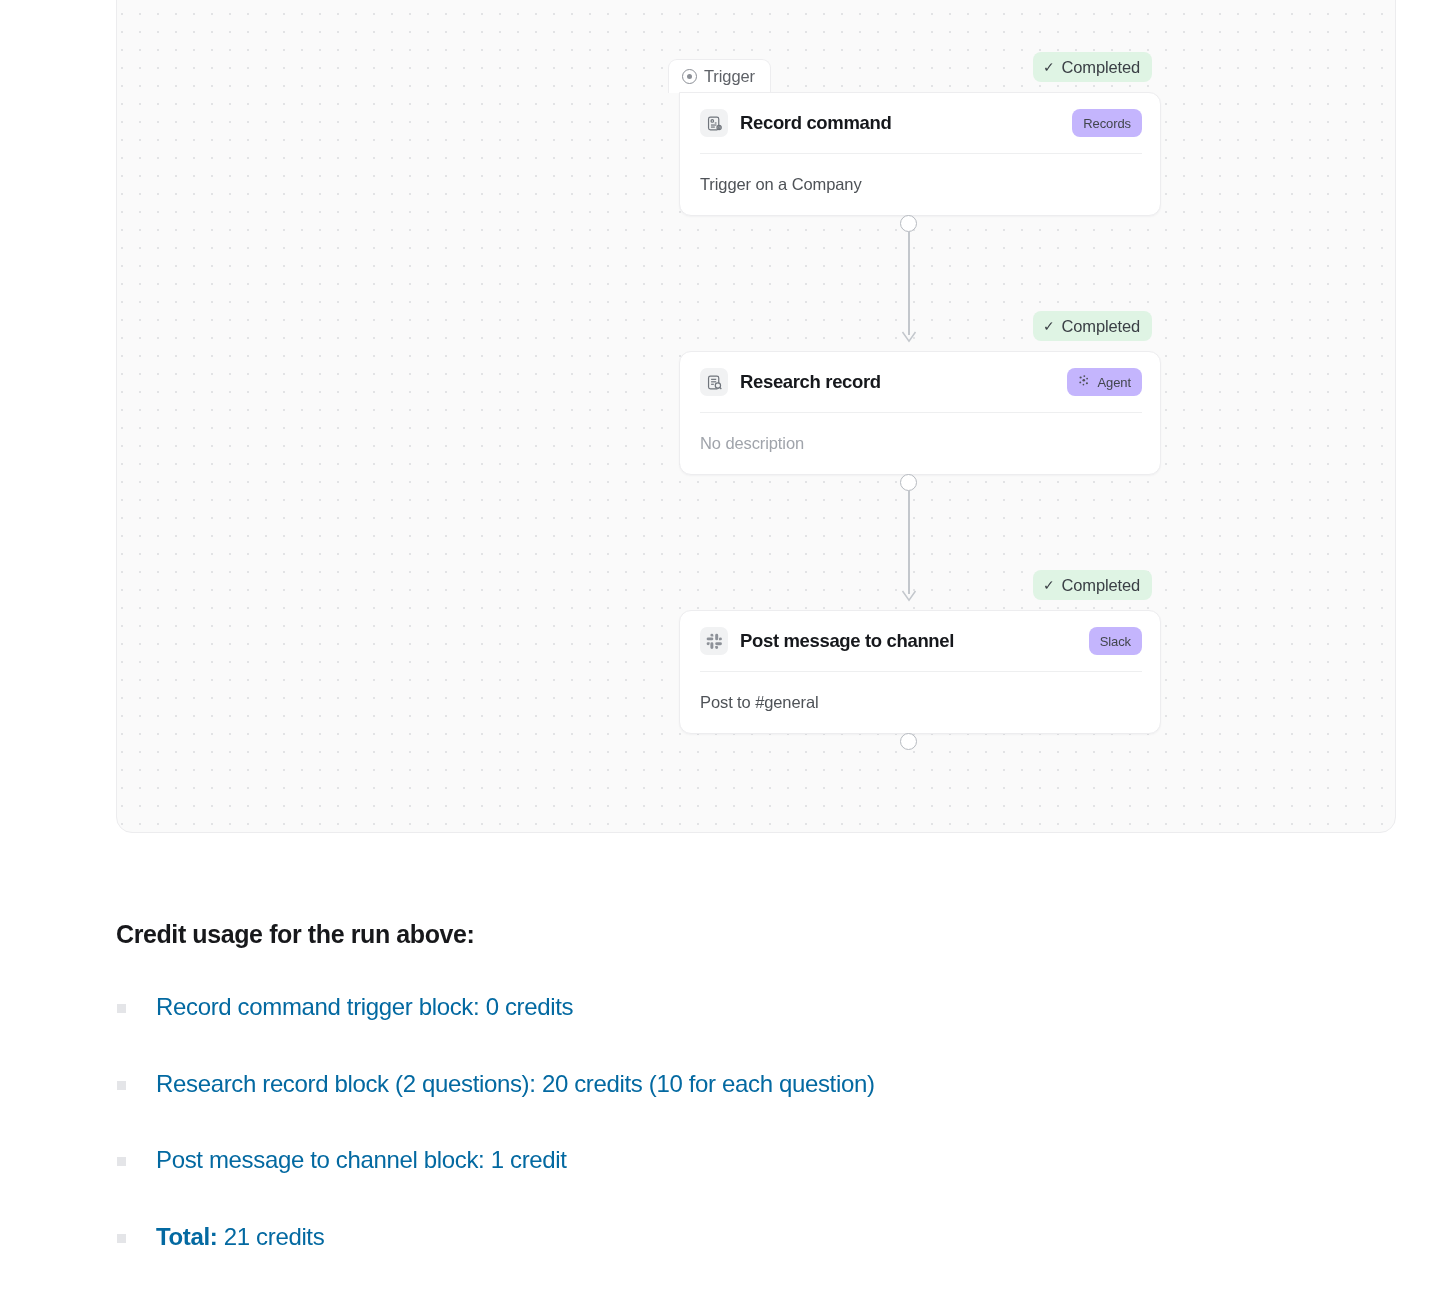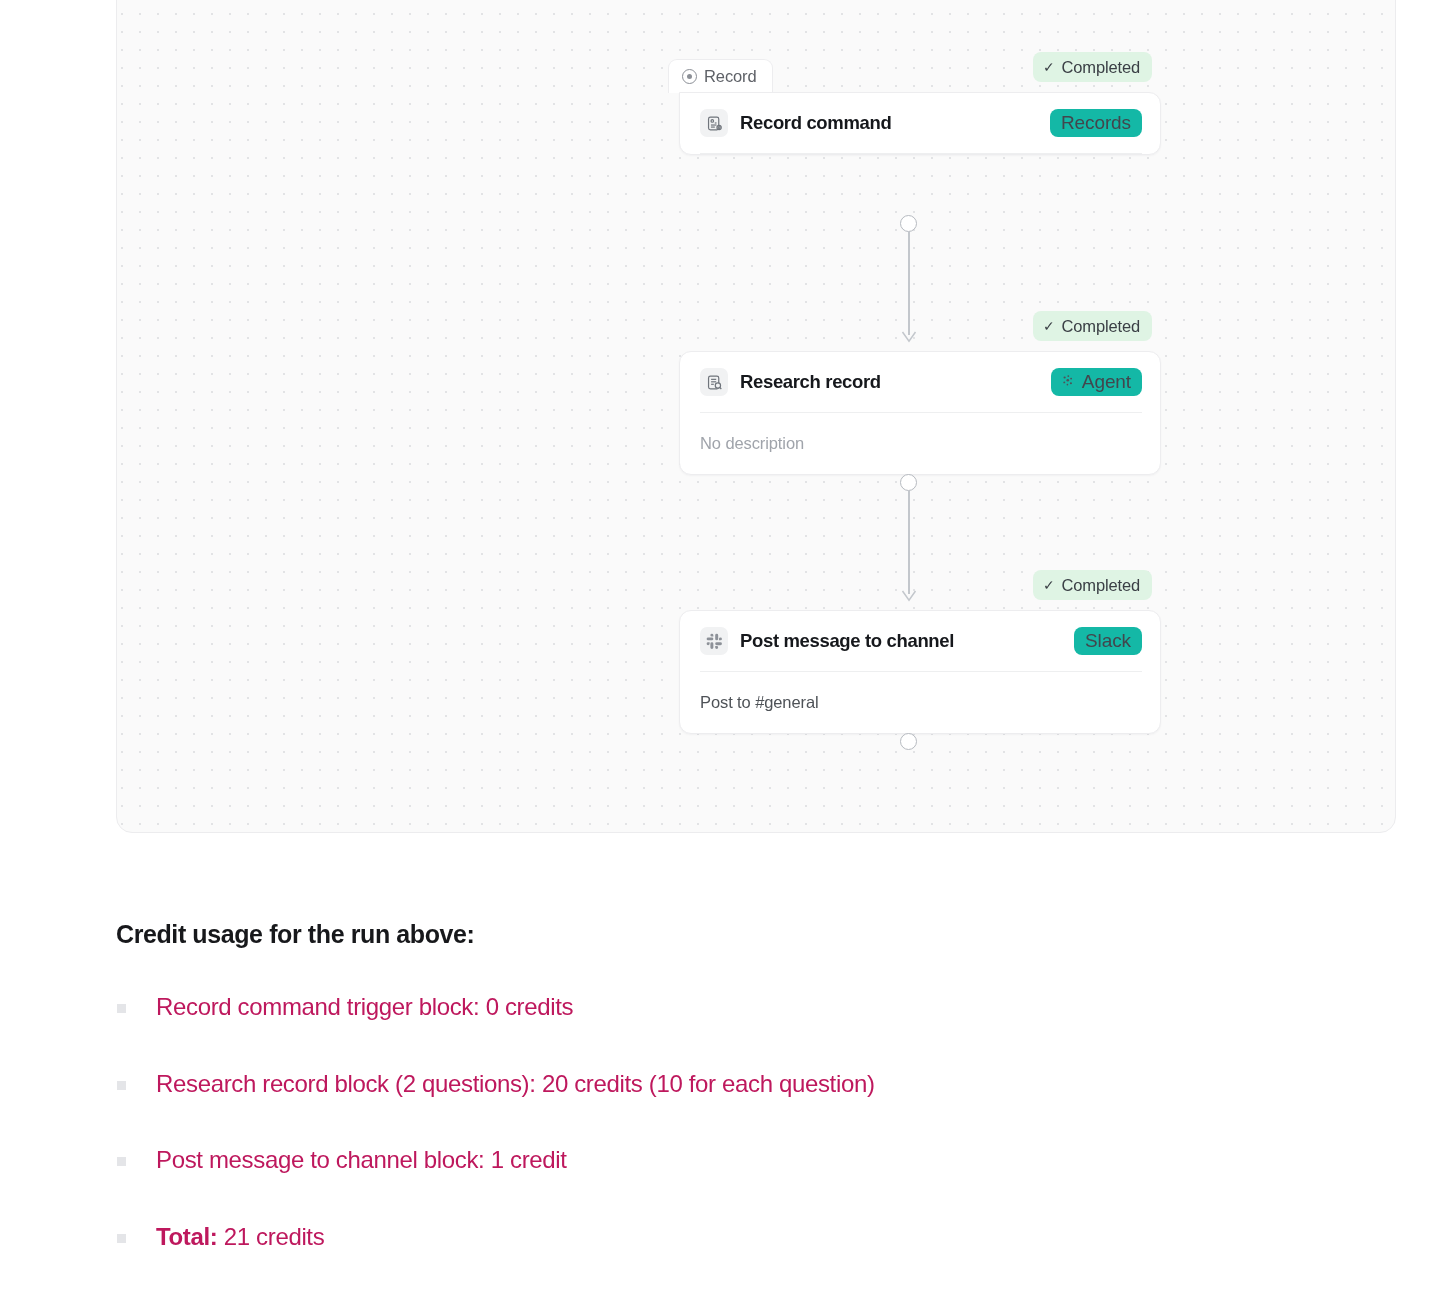--- a/index.html
+++ b/index.html
@@ -127,22 +127,22 @@
     white-space: nowrap;
   }
   .node-badge {
     margin-left: auto;
     display: flex;
     align-items: center;
     gap: 6px;
     height: 28px;
     padding: 0 11px;
     border-radius: 8px;
-    background: #14b8a6;
-    font-size: 19px;
+    background: #c4b5fd;
+    font-size: 13px;
     color: #42464d;
     letter-spacing: -0.1px;
     white-space: nowrap;
     box-sizing: border-box;
     justify-content: flex-end;
   }
   .node-divider {
     height: 1px;
     background: #eeeff0;
     margin: 0 18px 0 20px;
@@ -234,21 +234,21 @@
   .usage-list {
     list-style: none;
     margin: 0;
     padding: 0;
   }
   .usage-item {
     position: relative;
     padding-left: 40px;
     margin-bottom: 49px;
     font-size: 24px;
-    color: #be185d;
+    color: #0369a1;
     letter-spacing: -0.35px;
     line-height: 1.15;
   }
   .usage-item:last-child { margin-bottom: 0; }
   .usage-item .marker {
     position: absolute;
     left: 1px;
     top: 11px;
     width: 9px;
     height: 9px;
@@ -258,21 +258,21 @@
 </style>
 </head>
 <body>
 
 <div class="canvas">
 
   <div class="flow">
 
     <div class="trigger-tab">
       <span class="bullseye"></span>
-      <span class="tab-label">Record</span>
+      <span class="tab-label">Trigger</span>
     </div>
 
     <div class="node node--trigger">
       <div class="node-head">
         <span class="node-icon">
           <svg width="17" height="17" viewBox="0 0 20 20" fill="none" stroke="#6f747b" stroke-width="1.4">
             <rect x="3" y="2.5" width="12" height="15" rx="2.2"></rect>
             <circle cx="7.4" cy="7" r="1.5"></circle>
             <line x1="10.3" y1="9.4" x2="12.4" y2="9.4"></line>
             <line x1="5.8" y1="11.8" x2="12.4" y2="11.8"></line>
@@ -280,20 +280,21 @@
             <circle cx="15.4" cy="14.6" r="2.5" fill="#f1f2f3"></circle>
             <circle cx="15.4" cy="14.6" r="1.1"></circle>
           </svg>
         </span>
         <span class="node-title">Record command</span>
         <span class="node-badge">
           <span>Records</span>
         </span>
       </div>
       <div class="node-divider"></div>
+      <div class="node-desc">Trigger on a Company</div>
     </div>
 
     <div class="node node--b">
       <div class="node-head">
         <span class="node-icon">
           <svg width="17" height="17" viewBox="0 0 24 24" fill="#8d9198">
             <path d="M5.1 15.1a2.1 2.1 0 1 1-2.1-2.1h2.1v2.1zm1.1 0a2.1 2.1 0 0 1 4.2 0v5.3a2.1 2.1 0 0 1-4.2 0v-5.3z"></path>
             <path d="M8.3 5.1a2.1 2.1 0 1 1 2.1-2.1v2.1H8.3zm0 1.1a2.1 2.1 0 0 1 0 4.2H3a2.1 2.1 0 0 1 0-4.2h5.3z"></path>
             <path d="M18.3 8.3a2.1 2.1 0 1 1 2.1 2.1h-2.1V8.3zm-1.1 0a2.1 2.1 0 0 1-4.2 0V3a2.1 2.1 0 0 1 4.2 0v5.3z"></path>
             <path d="M15.1 18.3a2.1 2.1 0 1 1-2.1 2.1v-2.1h2.1zm0-1.1a2.1 2.1 0 0 1 0-4.2h5.3a2.1 2.1 0 0 1 0 4.2h-5.3z"></path>

